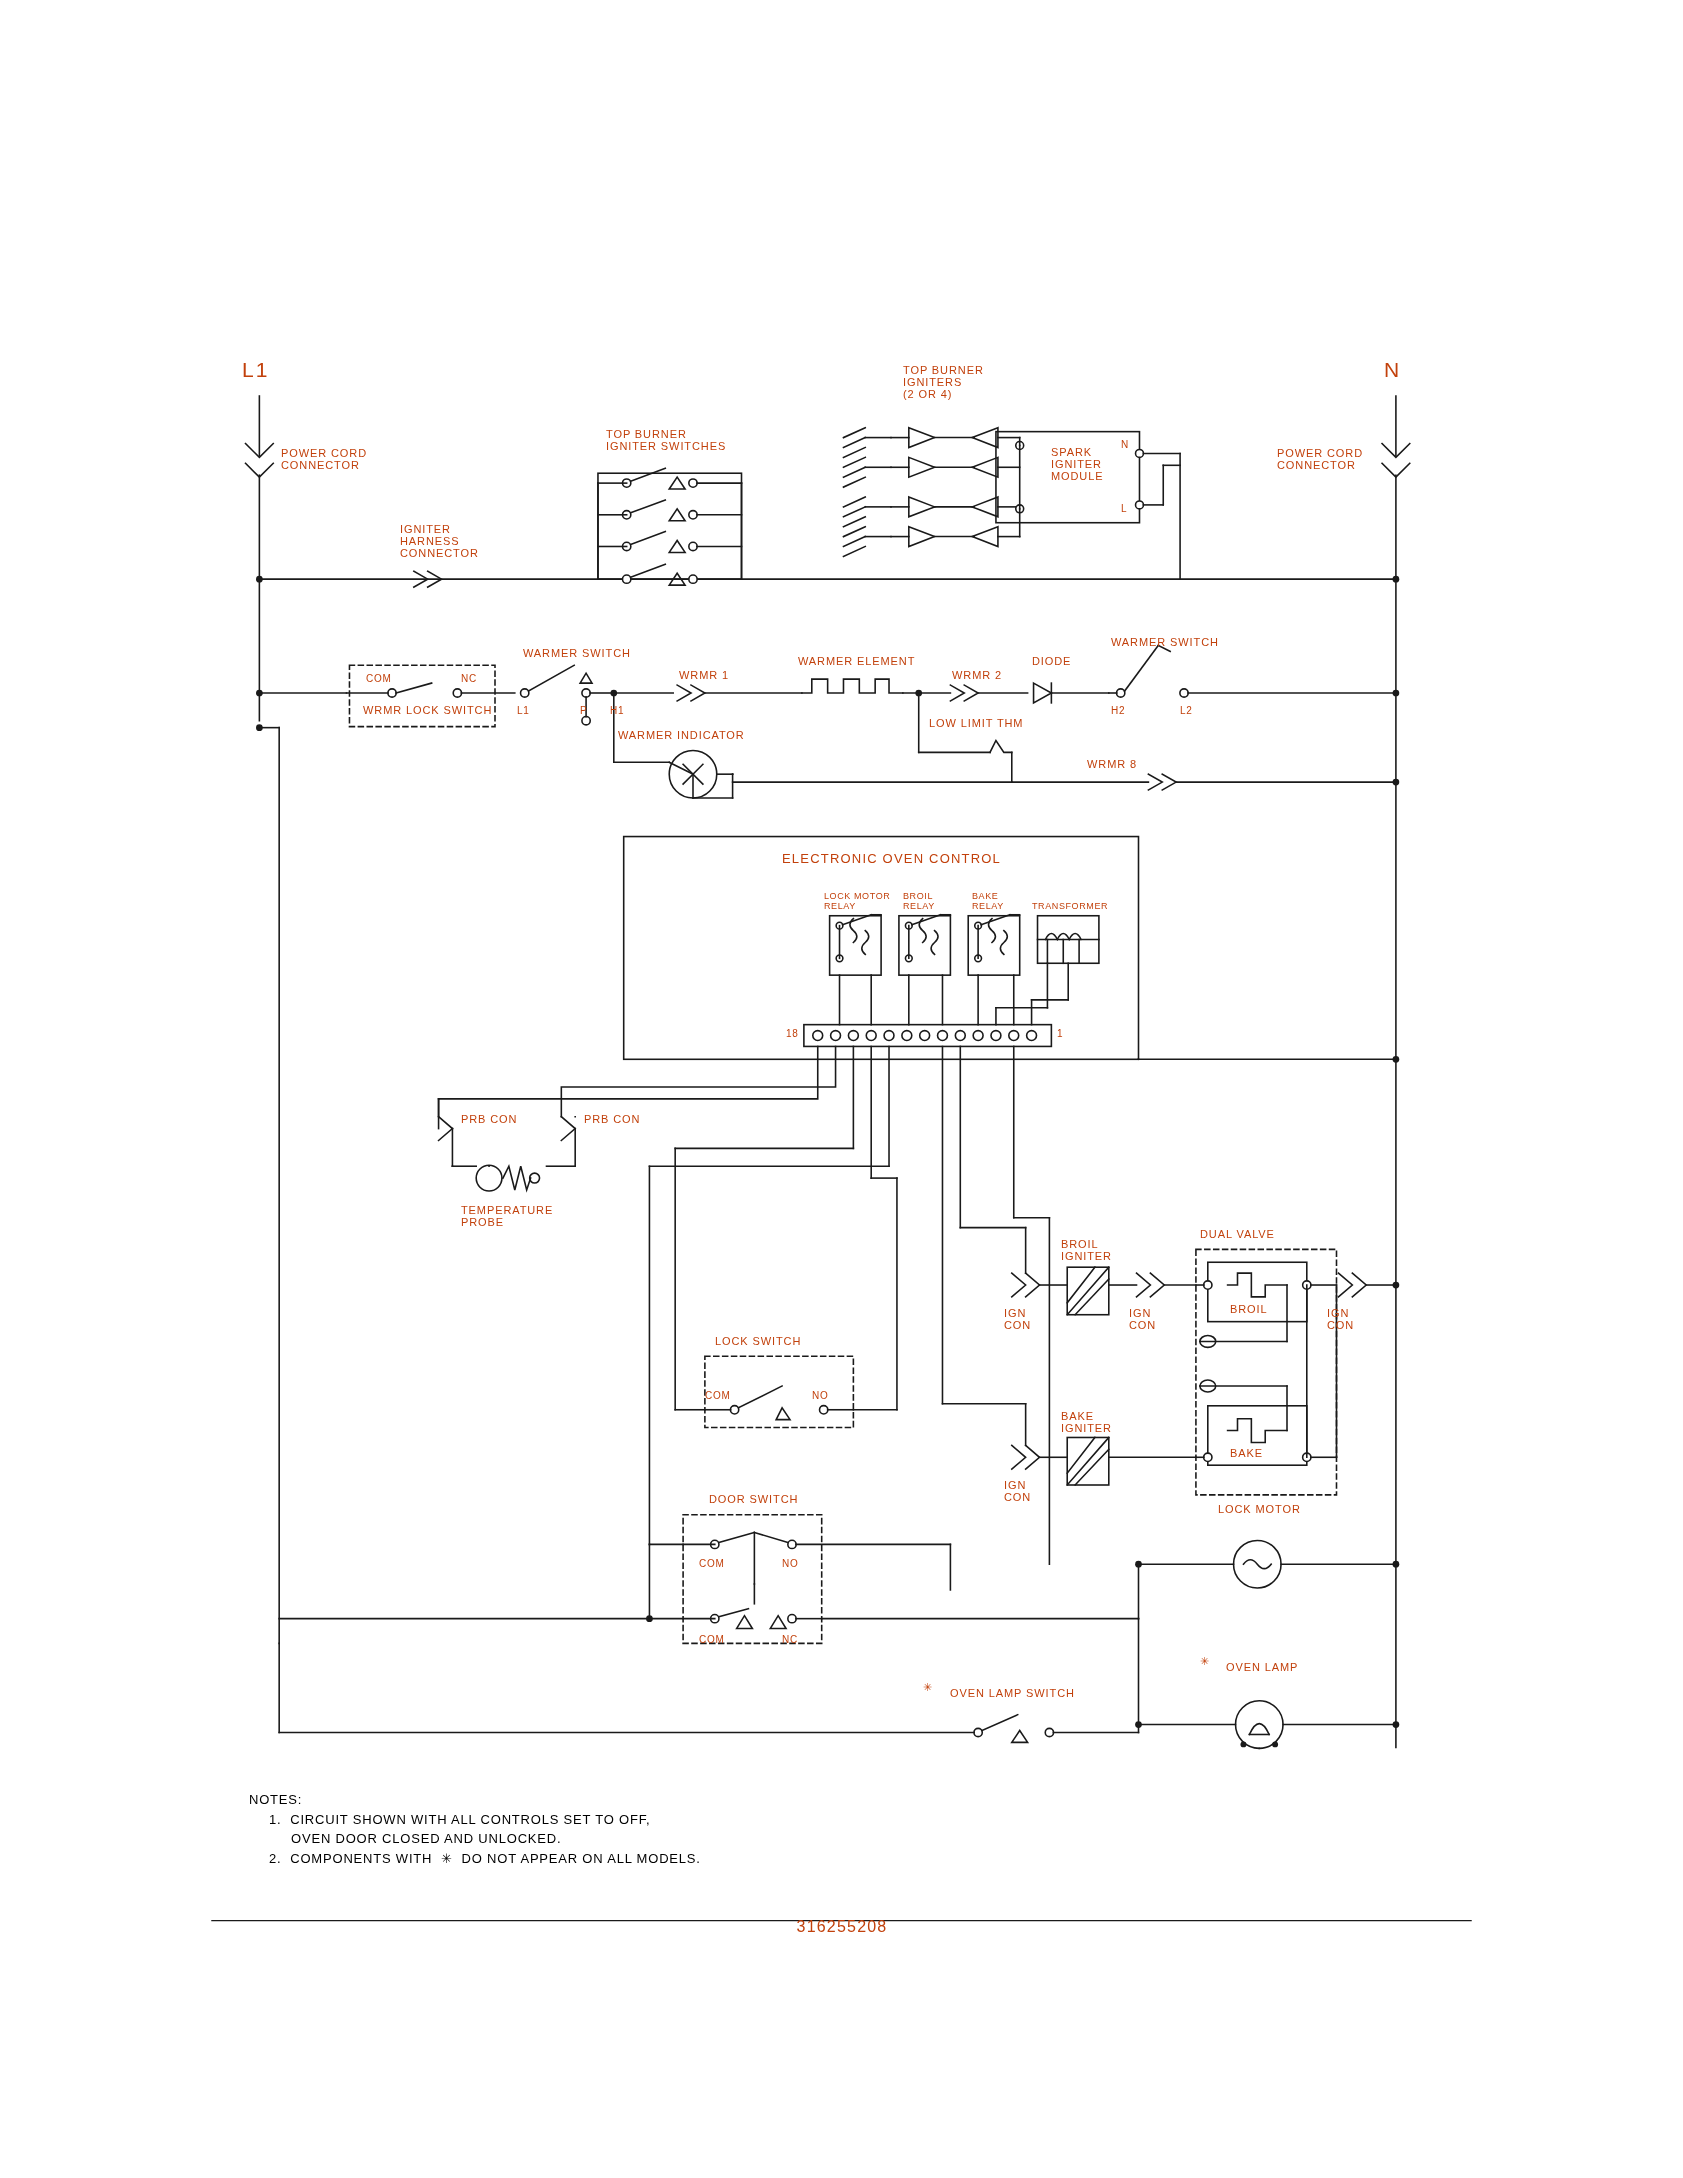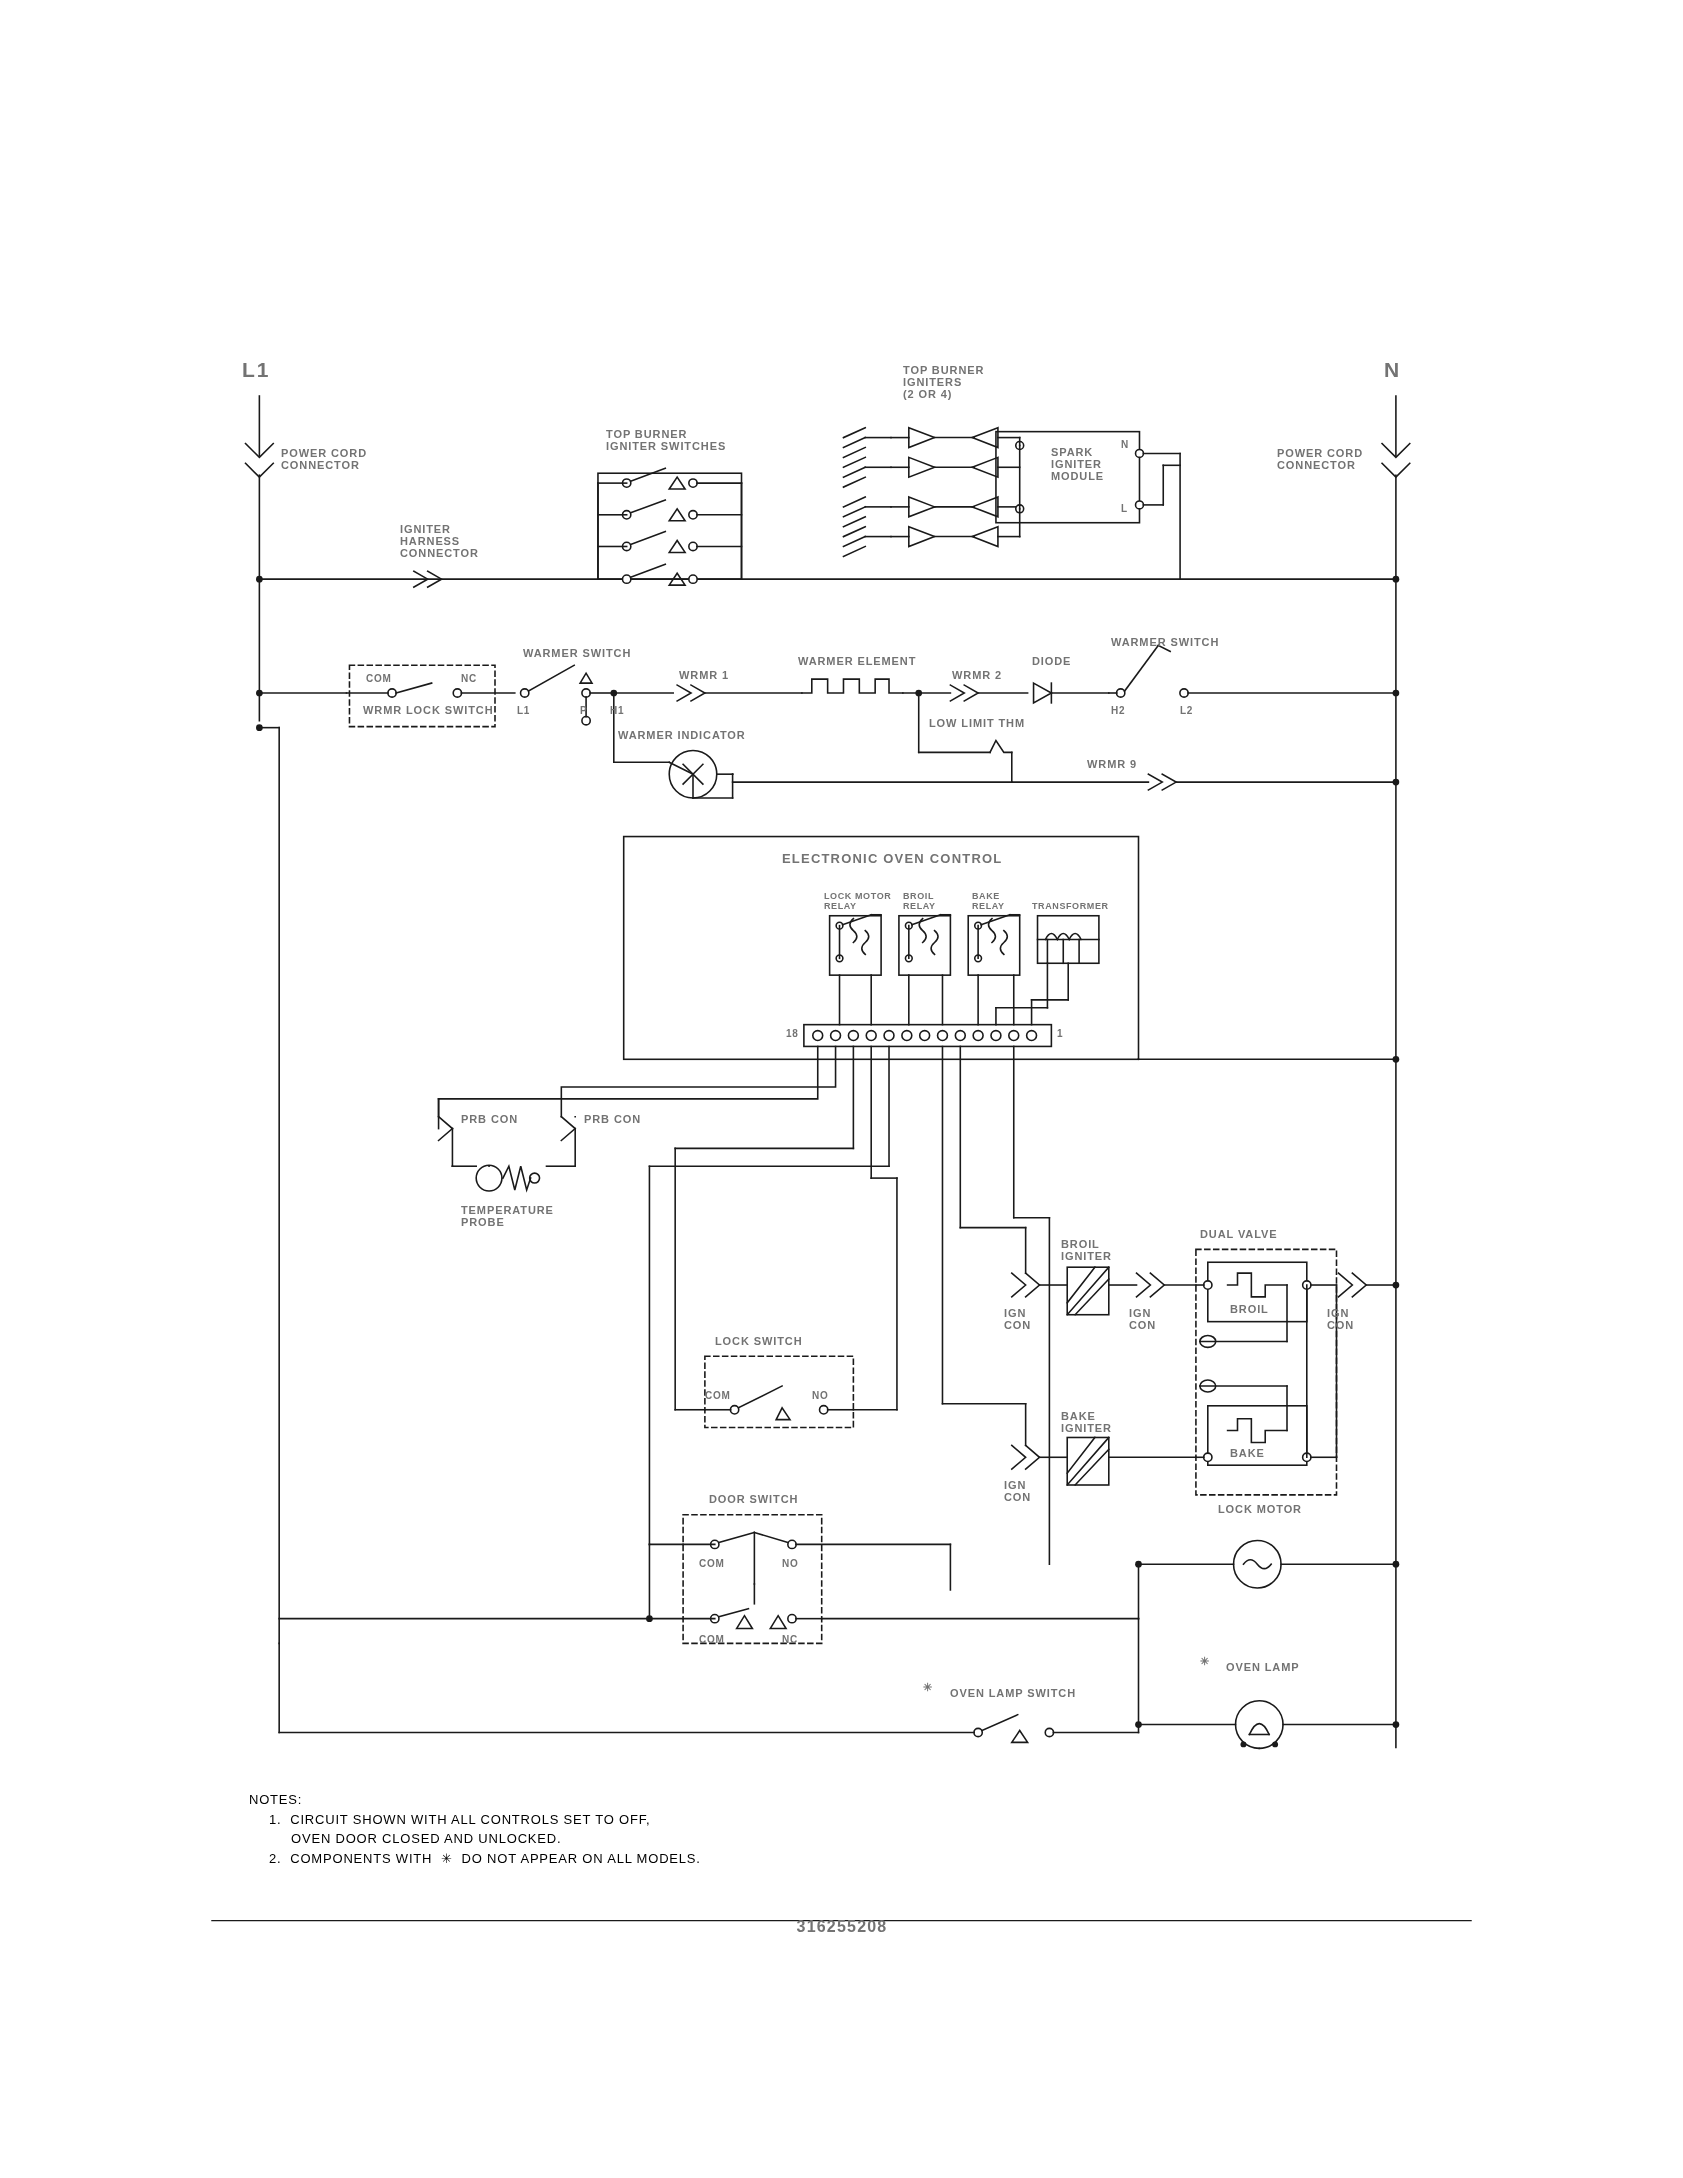--- a/index.html
+++ b/index.html
@@ -26,23 +26,22 @@
     left: 0; top: 0;
     width: 1683px;
     height: 2178px;
   }
   .lbl {
     position: absolute;
     font-family: "Liberation Sans", sans-serif;
     font-size: 11px;
     letter-spacing: 0.9px;
     white-space: pre;
-    color: #737373;
+    color: #c2410c;
     line-height: 12px;
-    font-weight: bold;
   }
   .lbl.sm { font-size: 10px; letter-spacing: 0.7px; line-height: 11px; }
   .lbl.xs { font-size: 9px;  letter-spacing: 0.6px; line-height: 10px; }
   .lbl.big { font-size: 21px; letter-spacing: 2px; }
   .lbl.mid { font-size: 13px; letter-spacing: 1.2px; }
   .lbl.part { font-size: 16px; letter-spacing: 1.2px; }
   .notes { position: absolute; font-size: 13px; letter-spacing: 0.8px; line-height: 19px; white-space: pre; }
   .ctr { text-align: center; transform: translateX(-50%); }
 </style>
 </head>
@@ -493,21 +492,21 @@
   <div class="lbl sm" style="left:461px; top:673px;">NC</div>
   <div class="lbl" style="left:523px; top:647px;">WARMER SWITCH</div>
   <div class="lbl sm" style="left:517px; top:705px;">L1</div>
   <div class="lbl sm" style="left:580px; top:705px;">P</div>
   <div class="lbl sm" style="left:610px; top:705px;">H1</div>
   <div class="lbl sm" style="left:1111px; top:705px;">H2</div>
   <div class="lbl sm" style="left:1180px; top:705px;">L2</div>
   <div class="lbl" style="left:1111px; top:636px;">WARMER SWITCH</div>
   <div class="lbl" style="left:679px; top:669px;">WRMR 1</div>
   <div class="lbl" style="left:952px; top:669px;">WRMR 2</div>
-  <div class="lbl" style="left:1087px; top:758px;">WRMR 9</div>
+  <div class="lbl" style="left:1087px; top:758px;">WRMR 8</div>
   <div class="lbl" style="left:798px; top:655px;">WARMER ELEMENT</div>
   <div class="lbl" style="left:618px; top:729px;">WARMER INDICATOR</div>
   <div class="lbl" style="left:929px; top:717px;">LOW LIMIT THM</div>
   <div class="lbl" style="left:1032px; top:655px;">DIODE</div>
 
   <div class="lbl mid" style="left:782px; top:853px;">ELECTRONIC OVEN CONTROL</div>
   <div class="lbl xs" style="left:824px; top:891px;">LOCK MOTOR
 RELAY</div>
   <div class="lbl xs" style="left:903px; top:891px;">BROIL
 RELAY</div>

